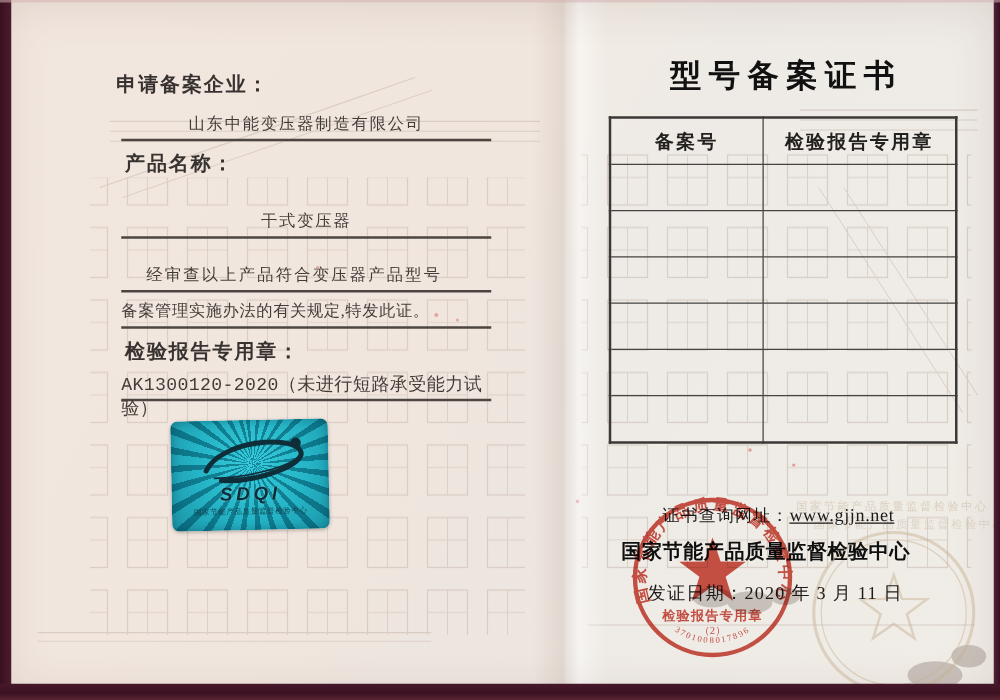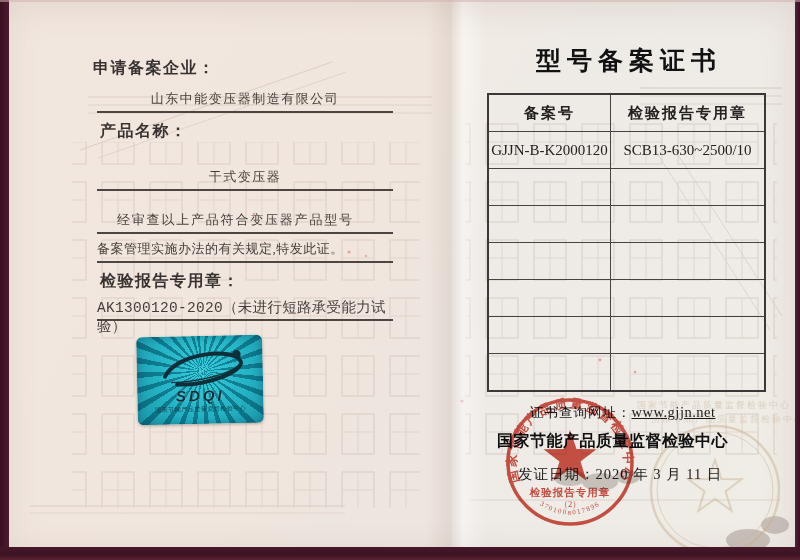--- a/index.html
+++ b/index.html
@@ -128,24 +128,20 @@
 
   <div class="title">型号备案证书</div>
 
   <table class="rec">
     <tbody>
         <tr class="hdr">
       <td class="c1">备案号</td>
       <td class="c2">检验报告专用章</td>
     </tr>
     <tr>
-      <td>GJJN-B-K2000120</td>
-      <td>SCB13-630~2500/10</td>
-    </tr>
-    <tr>
       <td></td>
       <td></td>
     </tr>
     <tr>
       <td></td>
       <td></td>
     </tr>
     <tr>
       <td></td>
       <td></td>

